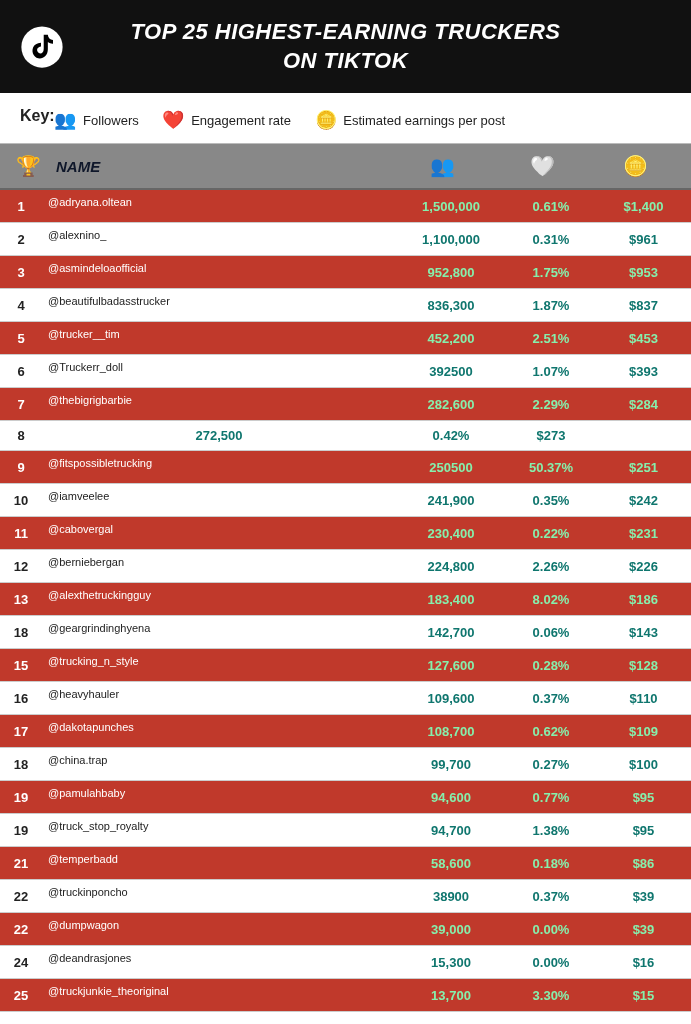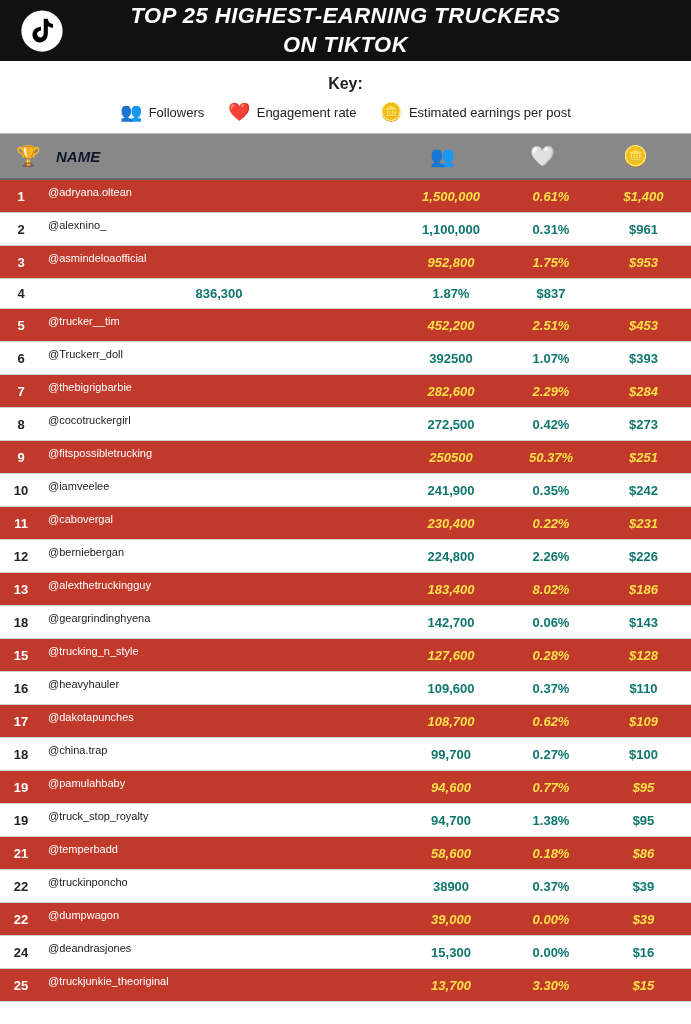--- a/index.html
+++ b/index.html
@@ -13,21 +13,21 @@
       align-items: center;
       padding: 0;
     }
 
     .header-area {
       width: 100%;
       background: #111;
       display: flex;
       align-items: center;
       justify-content: center;
-      padding: 2px 20px;
+      padding: 18px 20px;
       position: relative;
     }
 
     .tiktok-logo {
       position: absolute;
       left: 20px;
       top: 50%;
       transform: translateY(-50%);
       width: 44px;
       height: 44px;
@@ -41,21 +41,20 @@
       text-transform: uppercase;
       font-style: italic;
       letter-spacing: 0.5px;
       line-height: 1.3;
     }
 
     .key-section {
       width: 100%;
       padding: 14px 20px 10px;
       display: flex;
-      flex-direction: column;
       align-items: center;
       background: #fff;
     }
 
     .key-title {
       font-size: 16px;
       font-weight: 700;
       margin-bottom: 8px;
       color: #222;
     }
@@ -140,21 +139,21 @@
     .row-odd .row-name { color: #fff; }
     .row-even .row-name { color: #222; }
 
     .row-cell {
       font-size: 13px;
       font-weight: 700;
       text-align: center;
       padding: 6px 4px;
     }
 
-    .row-odd .row-cell { color: #fde047; font-style: italic; }
+    .row-odd .row-cell { color: #86efac; }
     .row-even .row-cell { color: #0f766e; }
 
     .separator-line {
       width: 100%;
       height: 1px;
       background: #bbb;
     }
   </style>
 </head>
 <body>
@@ -219,20 +218,21 @@
   </div>
       <div class="table-row row-odd">
     <div class="row-num">3</div>
     <div class="row-name">@asmindeloaofficial</div>
     <div class="row-cell">952,800</div>
     <div class="row-cell">1.75%</div>
     <div class="row-cell">$953</div>
   </div>
       <div class="table-row row-even">
     <div class="row-num">4</div>
+    <div class="row-name">@beautifulbadasstrucker</div>
     <div class="row-cell">836,300</div>
     <div class="row-cell">1.87%</div>
     <div class="row-cell">$837</div>
   </div>
       <div class="table-row row-odd">
     <div class="row-num">5</div>
     <div class="row-name">@trucker__tim</div>
     <div class="row-cell">452,200</div>
     <div class="row-cell">2.51%</div>
     <div class="row-cell">$453</div>
@@ -246,21 +246,20 @@
   </div>
       <div class="table-row row-odd">
     <div class="row-num">7</div>
     <div class="row-name">@thebigrigbarbie</div>
     <div class="row-cell">282,600</div>
     <div class="row-cell">2.29%</div>
     <div class="row-cell">$284</div>
   </div>
       <div class="table-row row-even">
     <div class="row-num">8</div>
-    <div class="row-name">@cocotruckergirl</div>
     <div class="row-cell">272,500</div>
     <div class="row-cell">0.42%</div>
     <div class="row-cell">$273</div>
   </div>
       <div class="table-row row-odd">
     <div class="row-num">9</div>
     <div class="row-name">@fitspossibletrucking</div>
     <div class="row-cell">250500</div>
     <div class="row-cell">50.37%</div>
     <div class="row-cell">$251</div>

